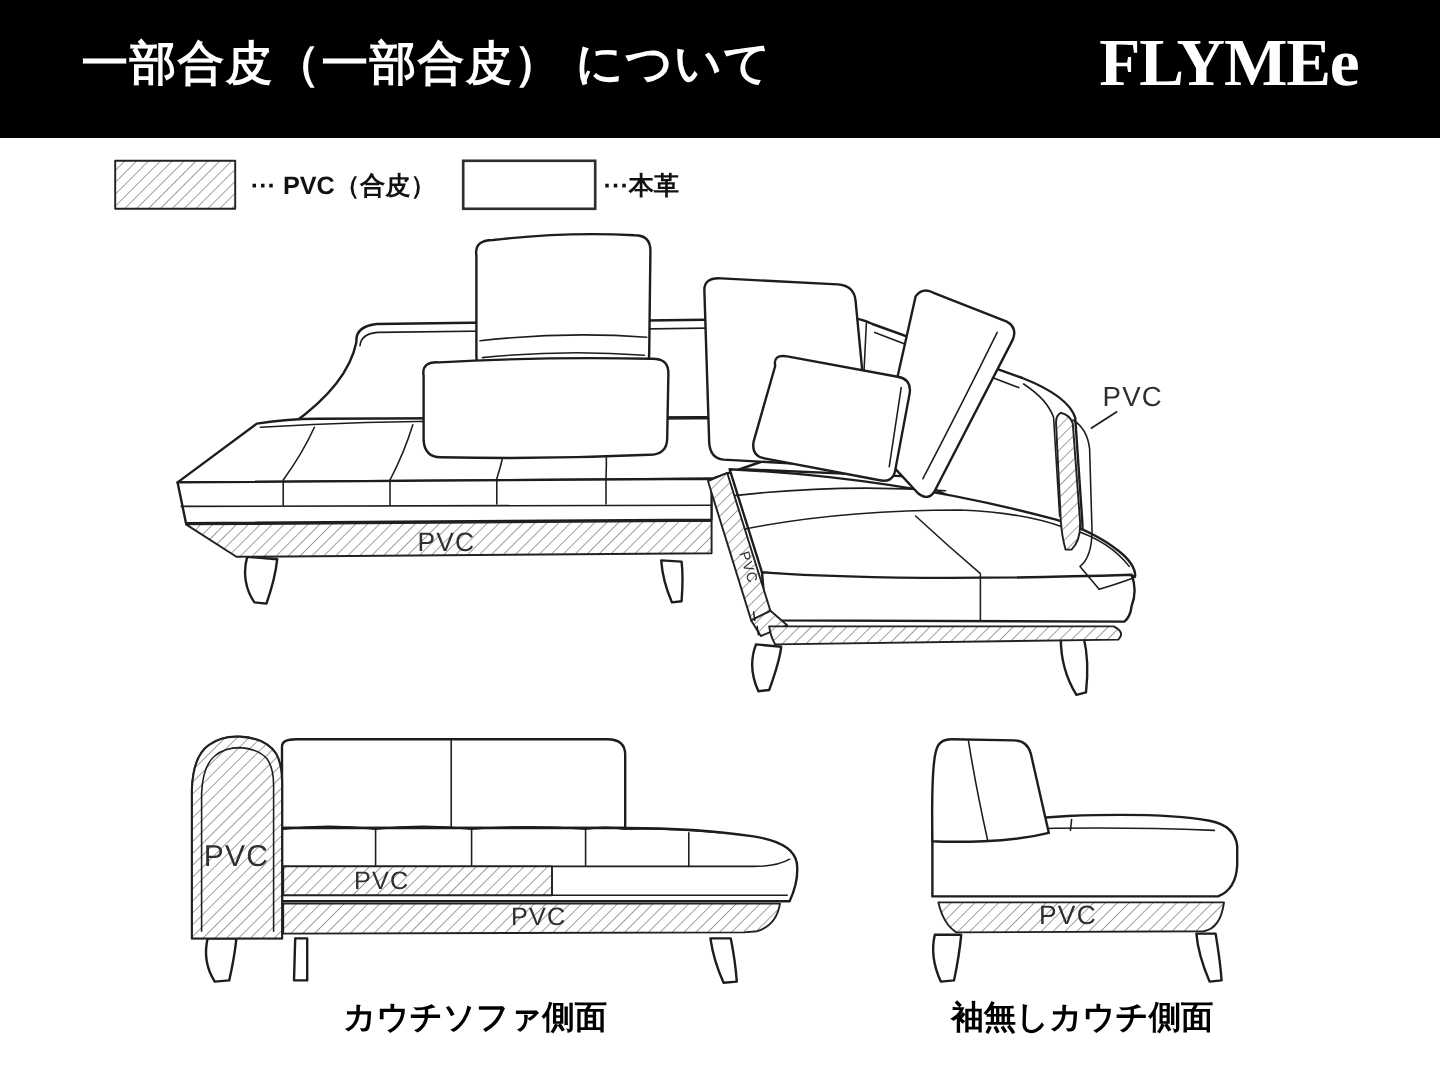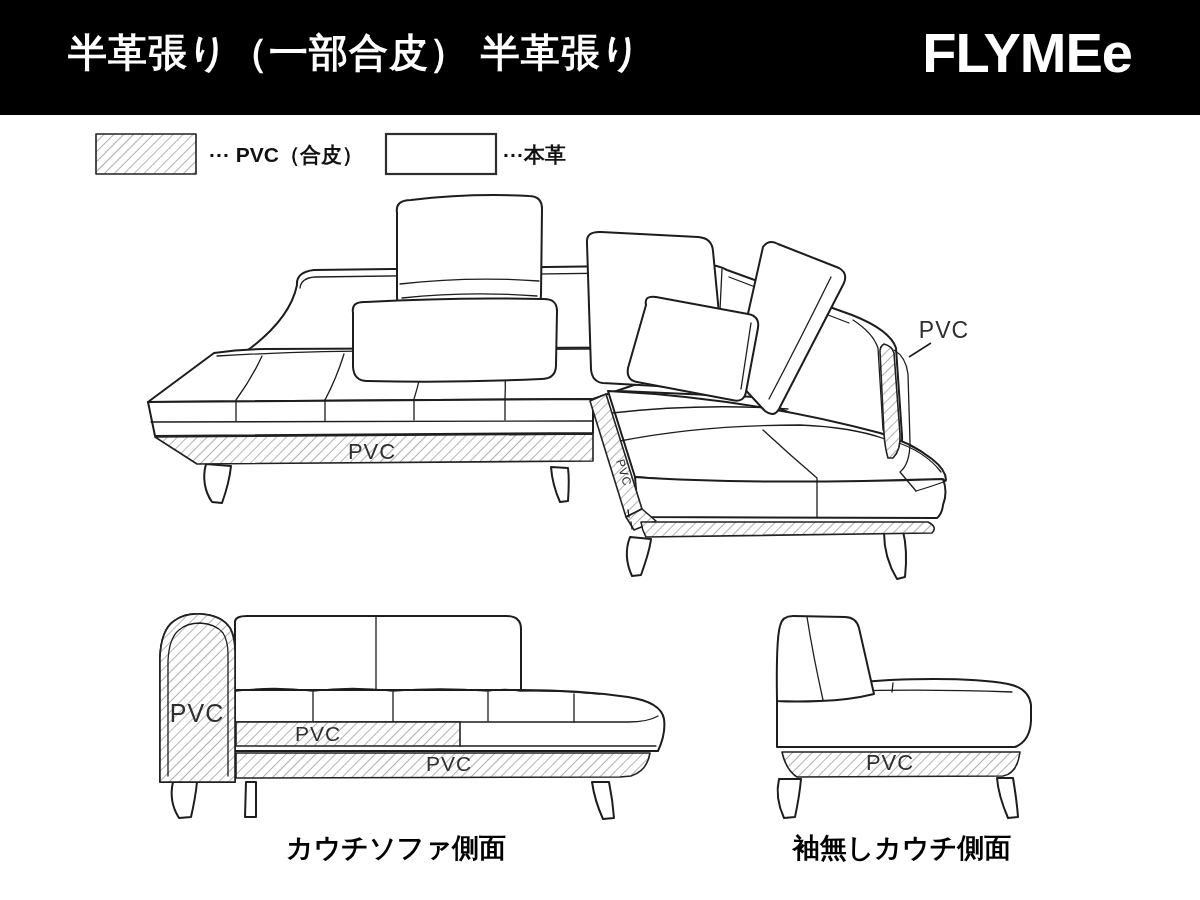--- a/index.html
+++ b/index.html
@@ -10,38 +10,38 @@
   }
   .header{
     position:absolute;left:0;top:0;width:1200px;height:115px;
     background:#000000;display:flex;align-items:center;justify-content:space-between;
     box-sizing:border-box;padding:0 68px 10px 68px;
   }
   .header .title{
     color:#ffffff;font-size:39px;font-weight:700;letter-spacing:1px;white-space:nowrap;
   }
   .header .brand{
-    color:#ffffff;font-size:56px;font-weight:700;letter-spacing:-1px;white-space:nowrap;
+    color:#ffffff;font-size:56px;font-weight:700;letter-spacing:-1px;white-space:nowrap;font-family:Liberation Serif, serif;
   }
   svg{position:absolute;left:0;top:115px;}
   .outline{fill:#ffffff;stroke:#1d1d1d;stroke-width:2;stroke-linejoin:round;stroke-linecap:round;}
   .thin{fill:none;stroke:#1d1d1d;stroke-width:1.3;stroke-linejoin:round;stroke-linecap:round;}
   .hatched{fill:url(#hatch);stroke:#222222;stroke-width:1.6;stroke-linejoin:round;}
   .leader{fill:none;stroke:#1d1d1d;stroke-width:1.5;}
   .pvc-note{font-family:"Liberation Sans","DejaVu Sans",sans-serif;fill:#2f2f2f;letter-spacing:1px;}
   .legend-label{font-family:"Liberation Sans","DejaVu Sans",sans-serif;font-size:21px;font-weight:700;fill:#111111;}
   .caption{font-family:"Liberation Sans","DejaVu Sans",sans-serif;font-size:27px;font-weight:700;fill:#000000;text-anchor:middle;}
 </style>
 </head>
 <body>
 
 <div class="page">
 
   <div class="header">
-    <div class="title">半革張り（一部合皮） 半革張り</div>
+    <div class="title">一部合皮（一部合皮） について</div>
     <div class="brand">FLYMEe</div>
   </div>
 
   <svg width="1200" height="785" viewBox="0 115 1200 785">
     <defs>
       <pattern id="hatch" patternUnits="userSpaceOnUse" width="7" height="7" patternTransform="rotate(45)">
         <rect width="7" height="7" fill="#ffffff"></rect>
         <line x1="0" y1="0" x2="0" y2="7" stroke="#707070" stroke-width="1.1"></line>
       </pattern>
     </defs>

